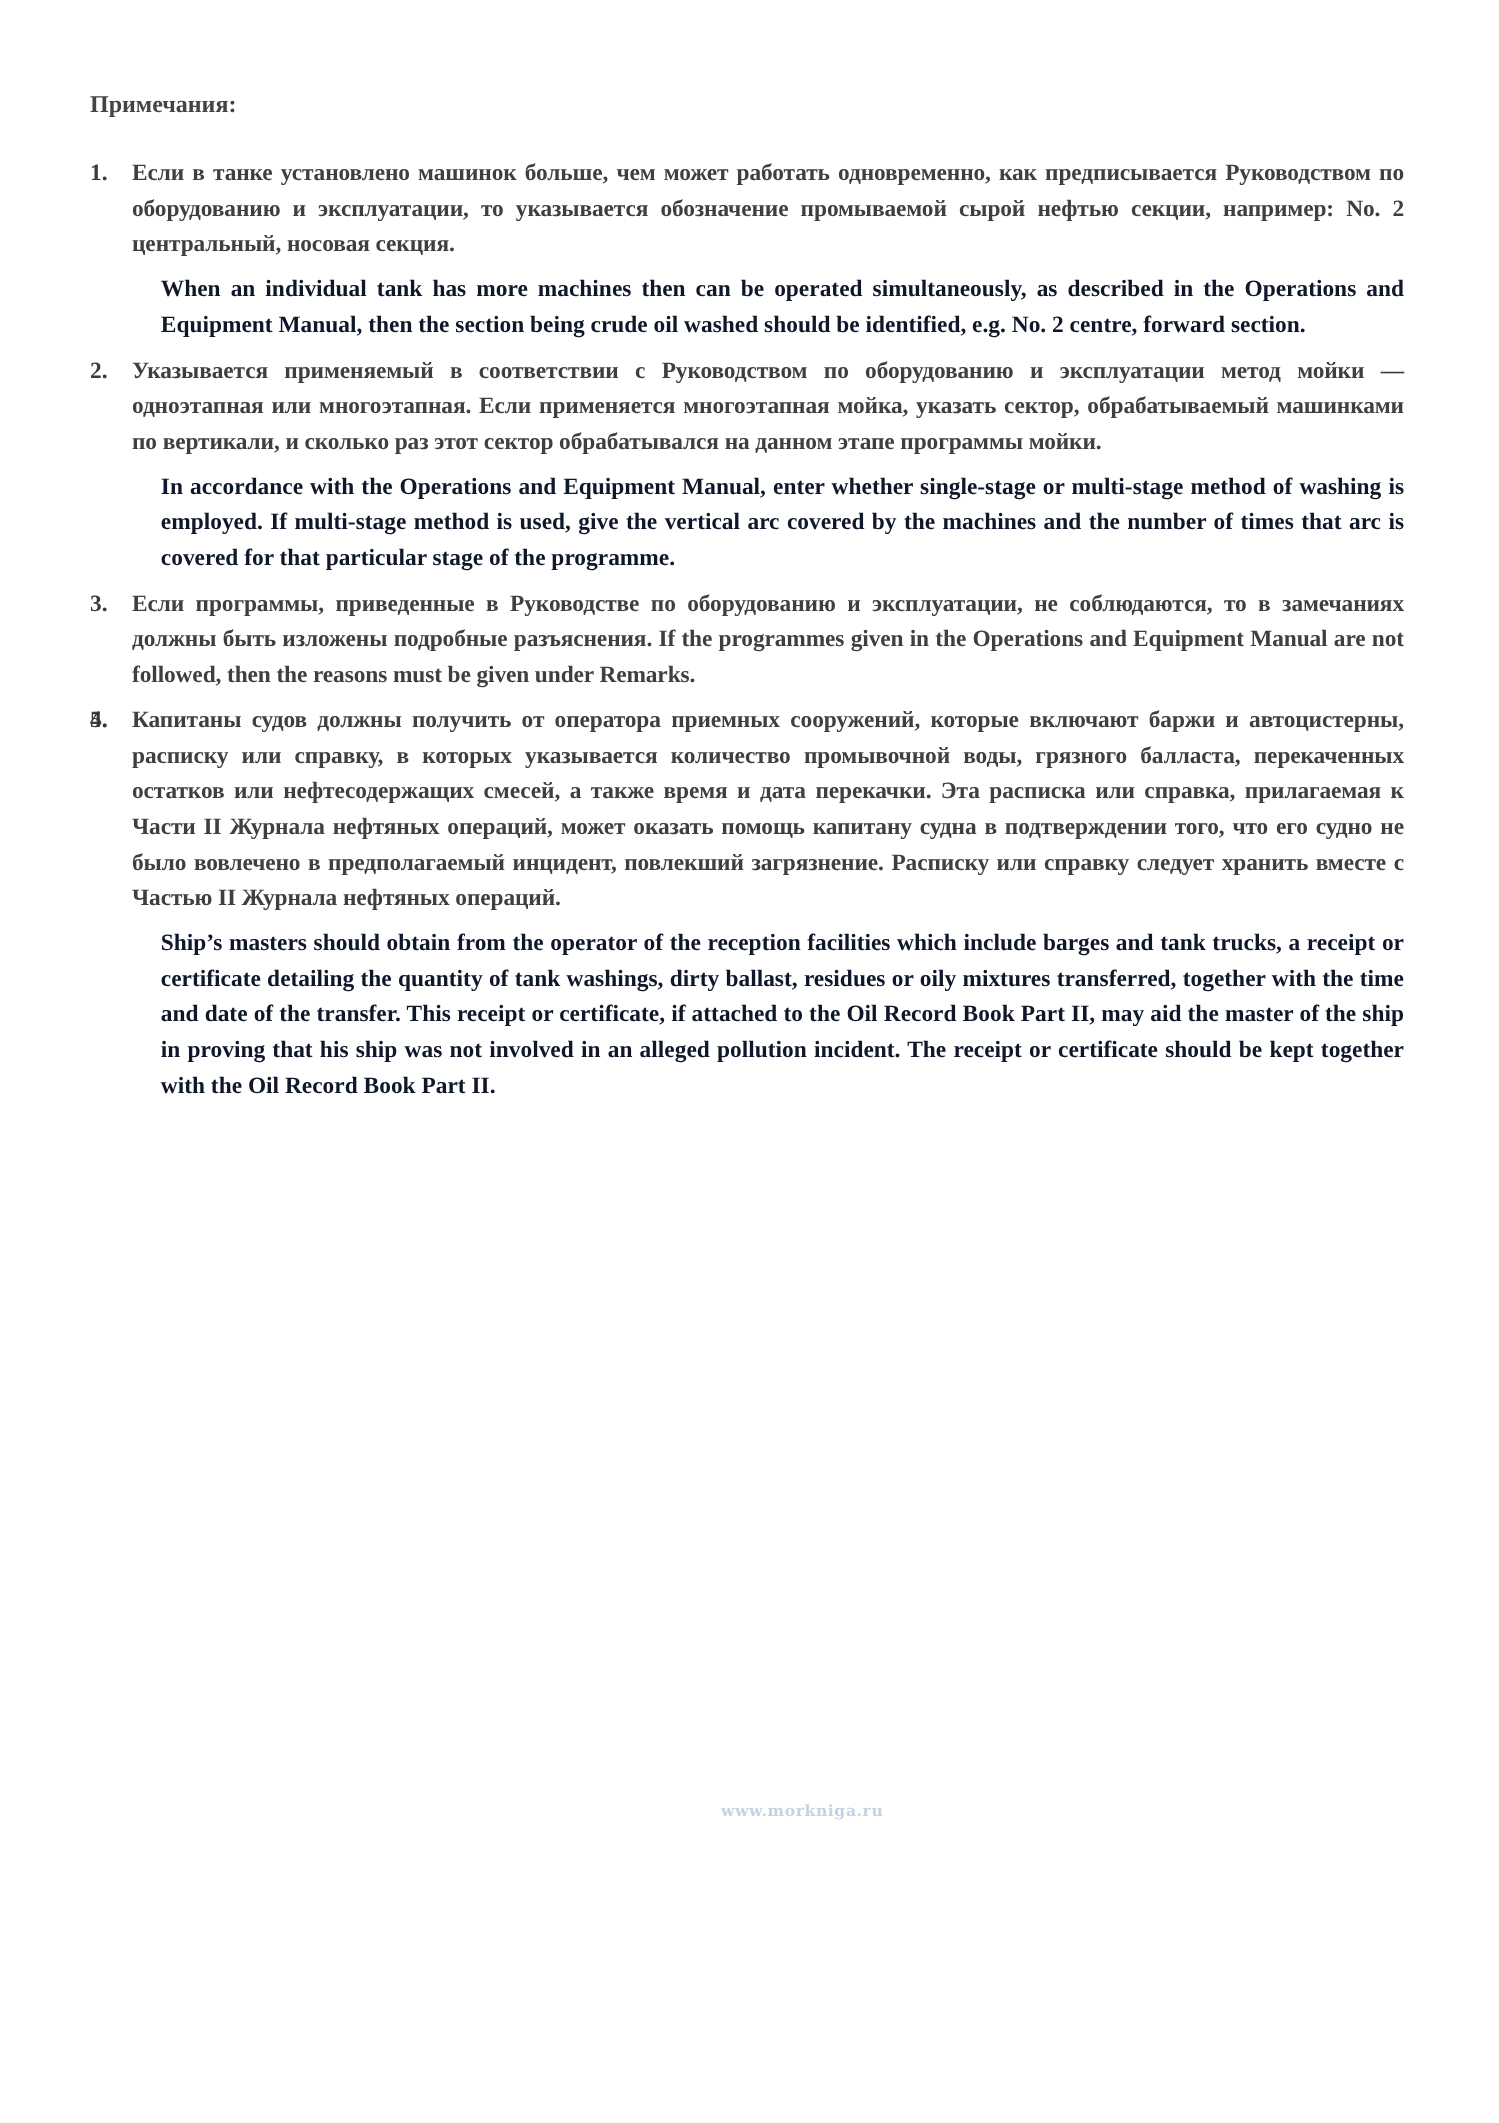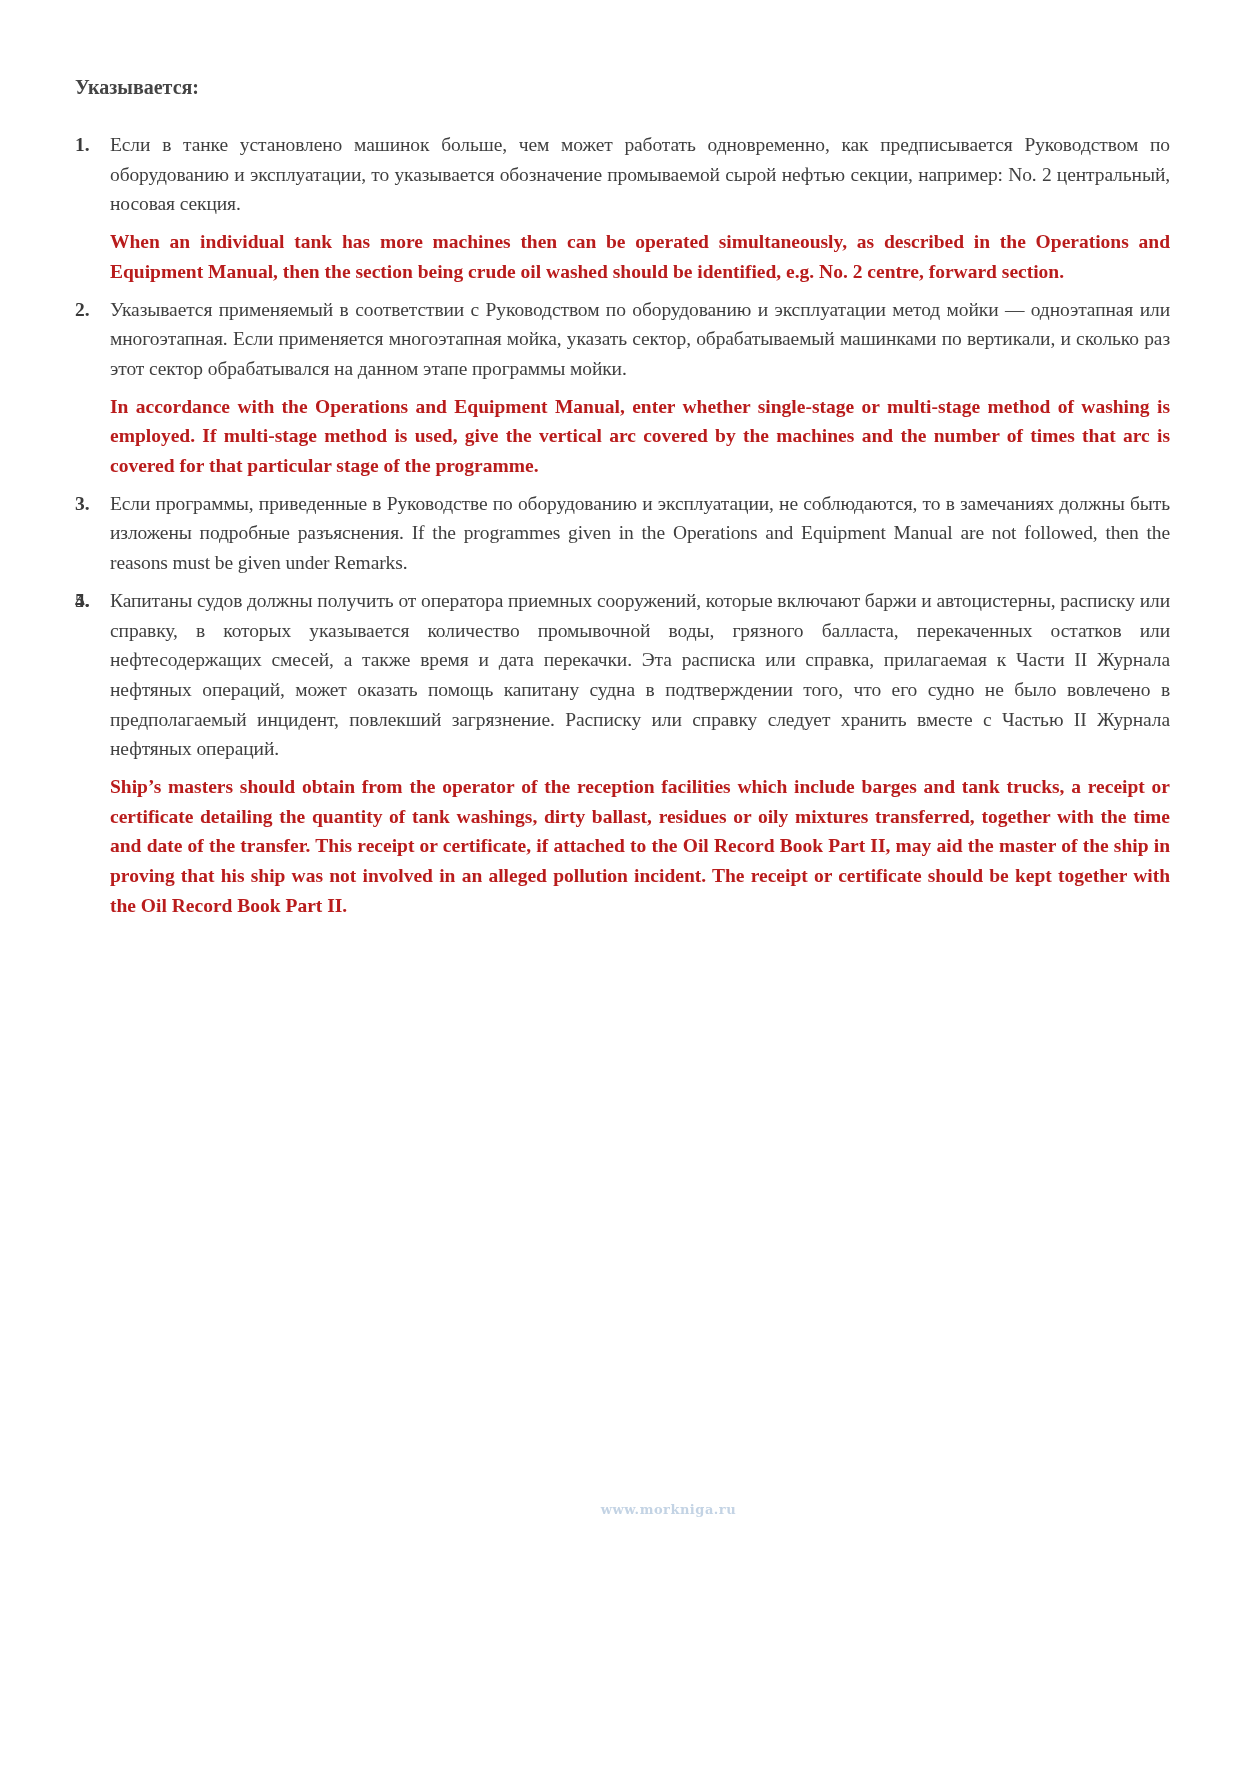--- a/index.html
+++ b/index.html
@@ -47,47 +47,48 @@
       font-weight: bold;
       color: #3a3a3a;
     }
     .para {
       font-size: 19.5px;
       line-height: 29.7px;
       text-align: justify;
       margin: 0 0 8px 0;
     }
     .para.ru {
-      font-weight: normal;
+      font-weight: bold;
       color: #3f3f3f;
       letter-spacing: -0.1px;
     }
     .para.en {
       font-weight: bold;
-      color: #b91c1c;
+      color: #0f172a;
+      margin-left: 24px;
     }
     .watermark {
       position: absolute;
       left: 0;
       width: 1249px;
       top: 1502px;
       text-align: center;
       font-family: "DejaVu Serif", serif;
       font-weight: bold;
       font-size: 13px;
       color: #c3d3e4;
       letter-spacing: 0.5px;
       padding-left: 44px;
     }
   </style>
 </head>
 <body>
 
 <div class="page">
-  <div class="heading">Указывается:</div>
+  <div class="heading">Примечания:</div>
 
   <ol class="notes">
     <li class="note">
       <span class="note-num">1.</span>
       <p class="para ru">Если в танке установлено машинок больше, чем может работать одновременно, как предписывается Руководством по оборудованию и эксплуатации, то указывается обозначение промываемой сырой нефтью секции, например: No. 2 центральный, носовая секция.</p>
       <p class="para en">When an individual tank has more machines then can be operated simultaneously, as described in the Operations and Equipment Manual, then the section being crude oil washed should be identified, e.g. No. 2 centre, forward section.</p>
     </li>
     <li class="note">
       <span class="note-num">2.</span>
       <p class="para ru">Указывается применяемый в соответствии с Руководством по оборудованию и эксплуатации метод мойки — одноэтапная или многоэтапная. Если применяется многоэтапная мойка, указать сектор, обрабатываемый машинками по вертикали, и сколько раз этот сектор обрабатывался на данном этапе программы мойки.</p>

